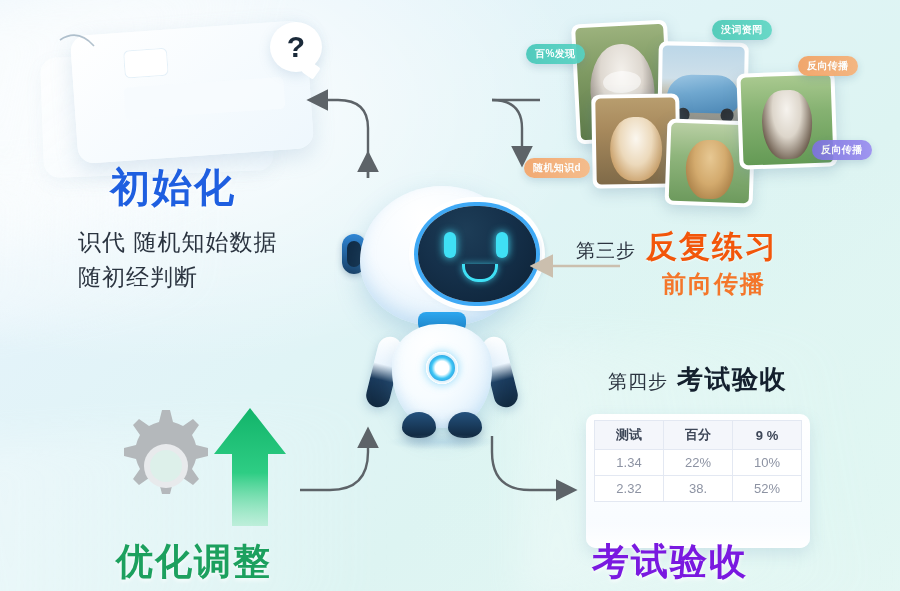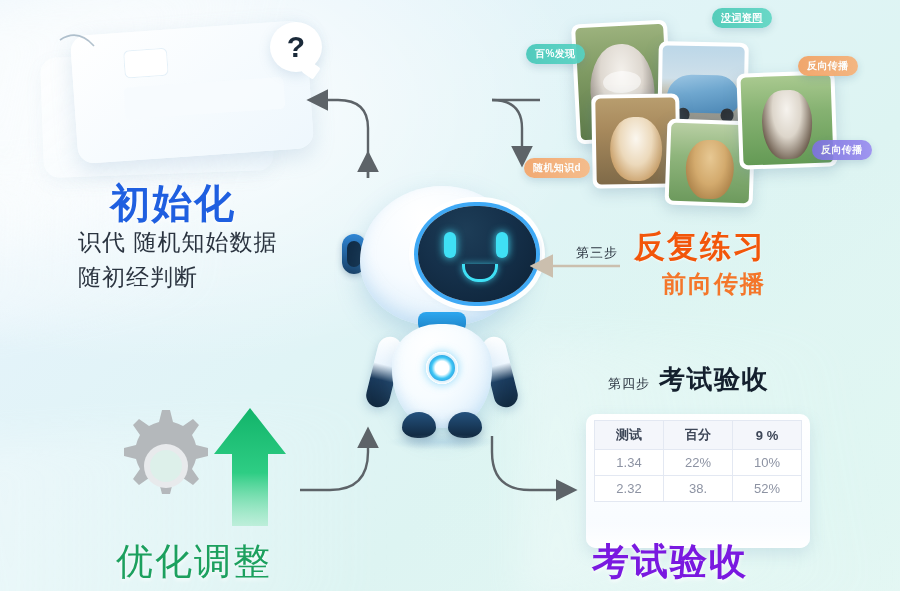--- a/index.html
+++ b/index.html
@@ -78,21 +78,21 @@
   .scene-dog2:after{content:"";position:absolute;left:22%;top:16%;width:56%;height:78%;border-radius:42% 42% 40% 40%/46% 46% 54% 54%;
     background:radial-gradient(ellipse at 50% 28%,#f6f3ee 0%,#ddd6cb 40%,#6b5b4c 78%,#4d4036 100%);}
 
   .tag{
     position:absolute;border-radius:12px;padding:3px 9px;white-space:nowrap;
     font-size:10px;font-weight:bold;color:#ffffff;letter-spacing:.4px;
     box-shadow:0 3px 8px rgba(80,120,150,.25);
     opacity:.92;
   }
   .tag.t-teal1{left:-22px;top:38px;background:linear-gradient(90deg,#45c7b8,#56d2c3);}
-  .tag.t-teal2{left:164px;top:2px;background:linear-gradient(90deg,#4ac9b6,#5fd6c4);text-decoration:underline;}
+  .tag.t-teal2{left:164px;top:14px;background:linear-gradient(90deg,#4ac9b6,#5fd6c4);}
   .tag.t-orange1{left:250px;top:50px;background:linear-gradient(90deg,#f2a061,#f5b178);}
   .tag.t-orange2{left:-24px;top:152px;background:linear-gradient(90deg,#f3a368,#f7b985);}
   .tag.t-purple{left:264px;top:134px;background:linear-gradient(90deg,#7d72e0,#9a8ef0);}
 
   
   .robot{position:absolute;left:326px;top:186px;width:232px;height:268px;}
   .r-head{
     position:absolute;left:34px;top:0;width:164px;height:140px;border-radius:50% 50% 46% 46%/54% 54% 46% 46%;
     background:radial-gradient(ellipse at 38% 22%,#ffffff 0%,#f6fbff 42%,#dceefb 78%,#c9e3f6 100%);
     box-shadow:0 10px 26px rgba(90,150,195,.28), inset 0 -8px 14px rgba(175,212,240,.5);
@@ -129,38 +129,38 @@
   .leg.l{left:76px;} .leg.r{left:122px;}
   .r-shadow{position:absolute;left:60px;top:248px;width:112px;height:16px;border-radius:50%;
     background:radial-gradient(ellipse,rgba(140,185,215,.35),rgba(140,185,215,0) 70%);}
 
   
   #arrows{position:absolute;left:0;top:0;width:900px;height:591px;pointer-events:none;}
 
   
   .txt{position:absolute;white-space:nowrap;}
   .heading-blue{
-    left:110px;top:176px;font-size:40px;font-weight:bold;color:#1f5fe0;
+    left:110px;top:160px;font-size:40px;font-weight:bold;color:#1f5fe0;
     letter-spacing:2px;text-shadow:0 2px 4px rgba(255,255,255,.9);
   }
   .sub-dark{left:78px;top:225px;font-size:23px;color:#2b3440;line-height:1.5;letter-spacing:1px;white-space:pre;}
 
   .step3-wrap{position:absolute;left:576px;top:226px;}
-  .step-label{font-size:13px;color:#2b3440;letter-spacing:1px;text-align:right;}
-  .step3-title{font-size:31px;font-weight:bold;color:#f2560a;letter-spacing:2px;margin-left:16px;
+  .step-label{font-size:19px;color:#2b3440;letter-spacing:1px;text-align:right;}
+  .step3-title{font-size:31px;font-weight:bold;color:#f2560a;letter-spacing:2px;margin-left:10px;
     text-shadow:0 1px 2px rgba(255,255,255,.7);}
   .step3-sub{position:absolute;left:86px;top:42px;font-size:24px;font-weight:bold;color:#f4762a;letter-spacing:2px;}
 
   .step1-wrap{position:absolute;left:82px;top:362px;}
   .step1-title{font-size:26px;font-weight:bold;color:#14202e;letter-spacing:1.5px;margin-left:9px;}
 
   .step4-wrap{position:absolute;left:608px;top:362px;}
   .step4-title{font-size:26px;font-weight:bold;color:#14202e;letter-spacing:1.5px;margin-left:9px;}
 
-  .foot-green{left:116px;top:537px;font-size:37px;font-weight:normal;color:#1ca05e;letter-spacing:2px;
+  .foot-green{left:116px;top:537px;font-size:37px;font-weight:bold;color:#1ca05e;letter-spacing:2px;
     text-shadow:0 2px 4px rgba(255,255,255,.85);}
   .foot-purple{left:592px;top:537px;font-size:37px;font-weight:bold;color:#7a19e0;letter-spacing:2px;
     text-shadow:0 2px 4px rgba(255,255,255,.85);}
 
   
   .gear-arrow{position:absolute;left:104px;top:404px;width:196px;height:132px;}
 
   
   .table-panel{
     position:absolute;left:586px;top:414px;width:208px;height:122px;border-radius:10px;

